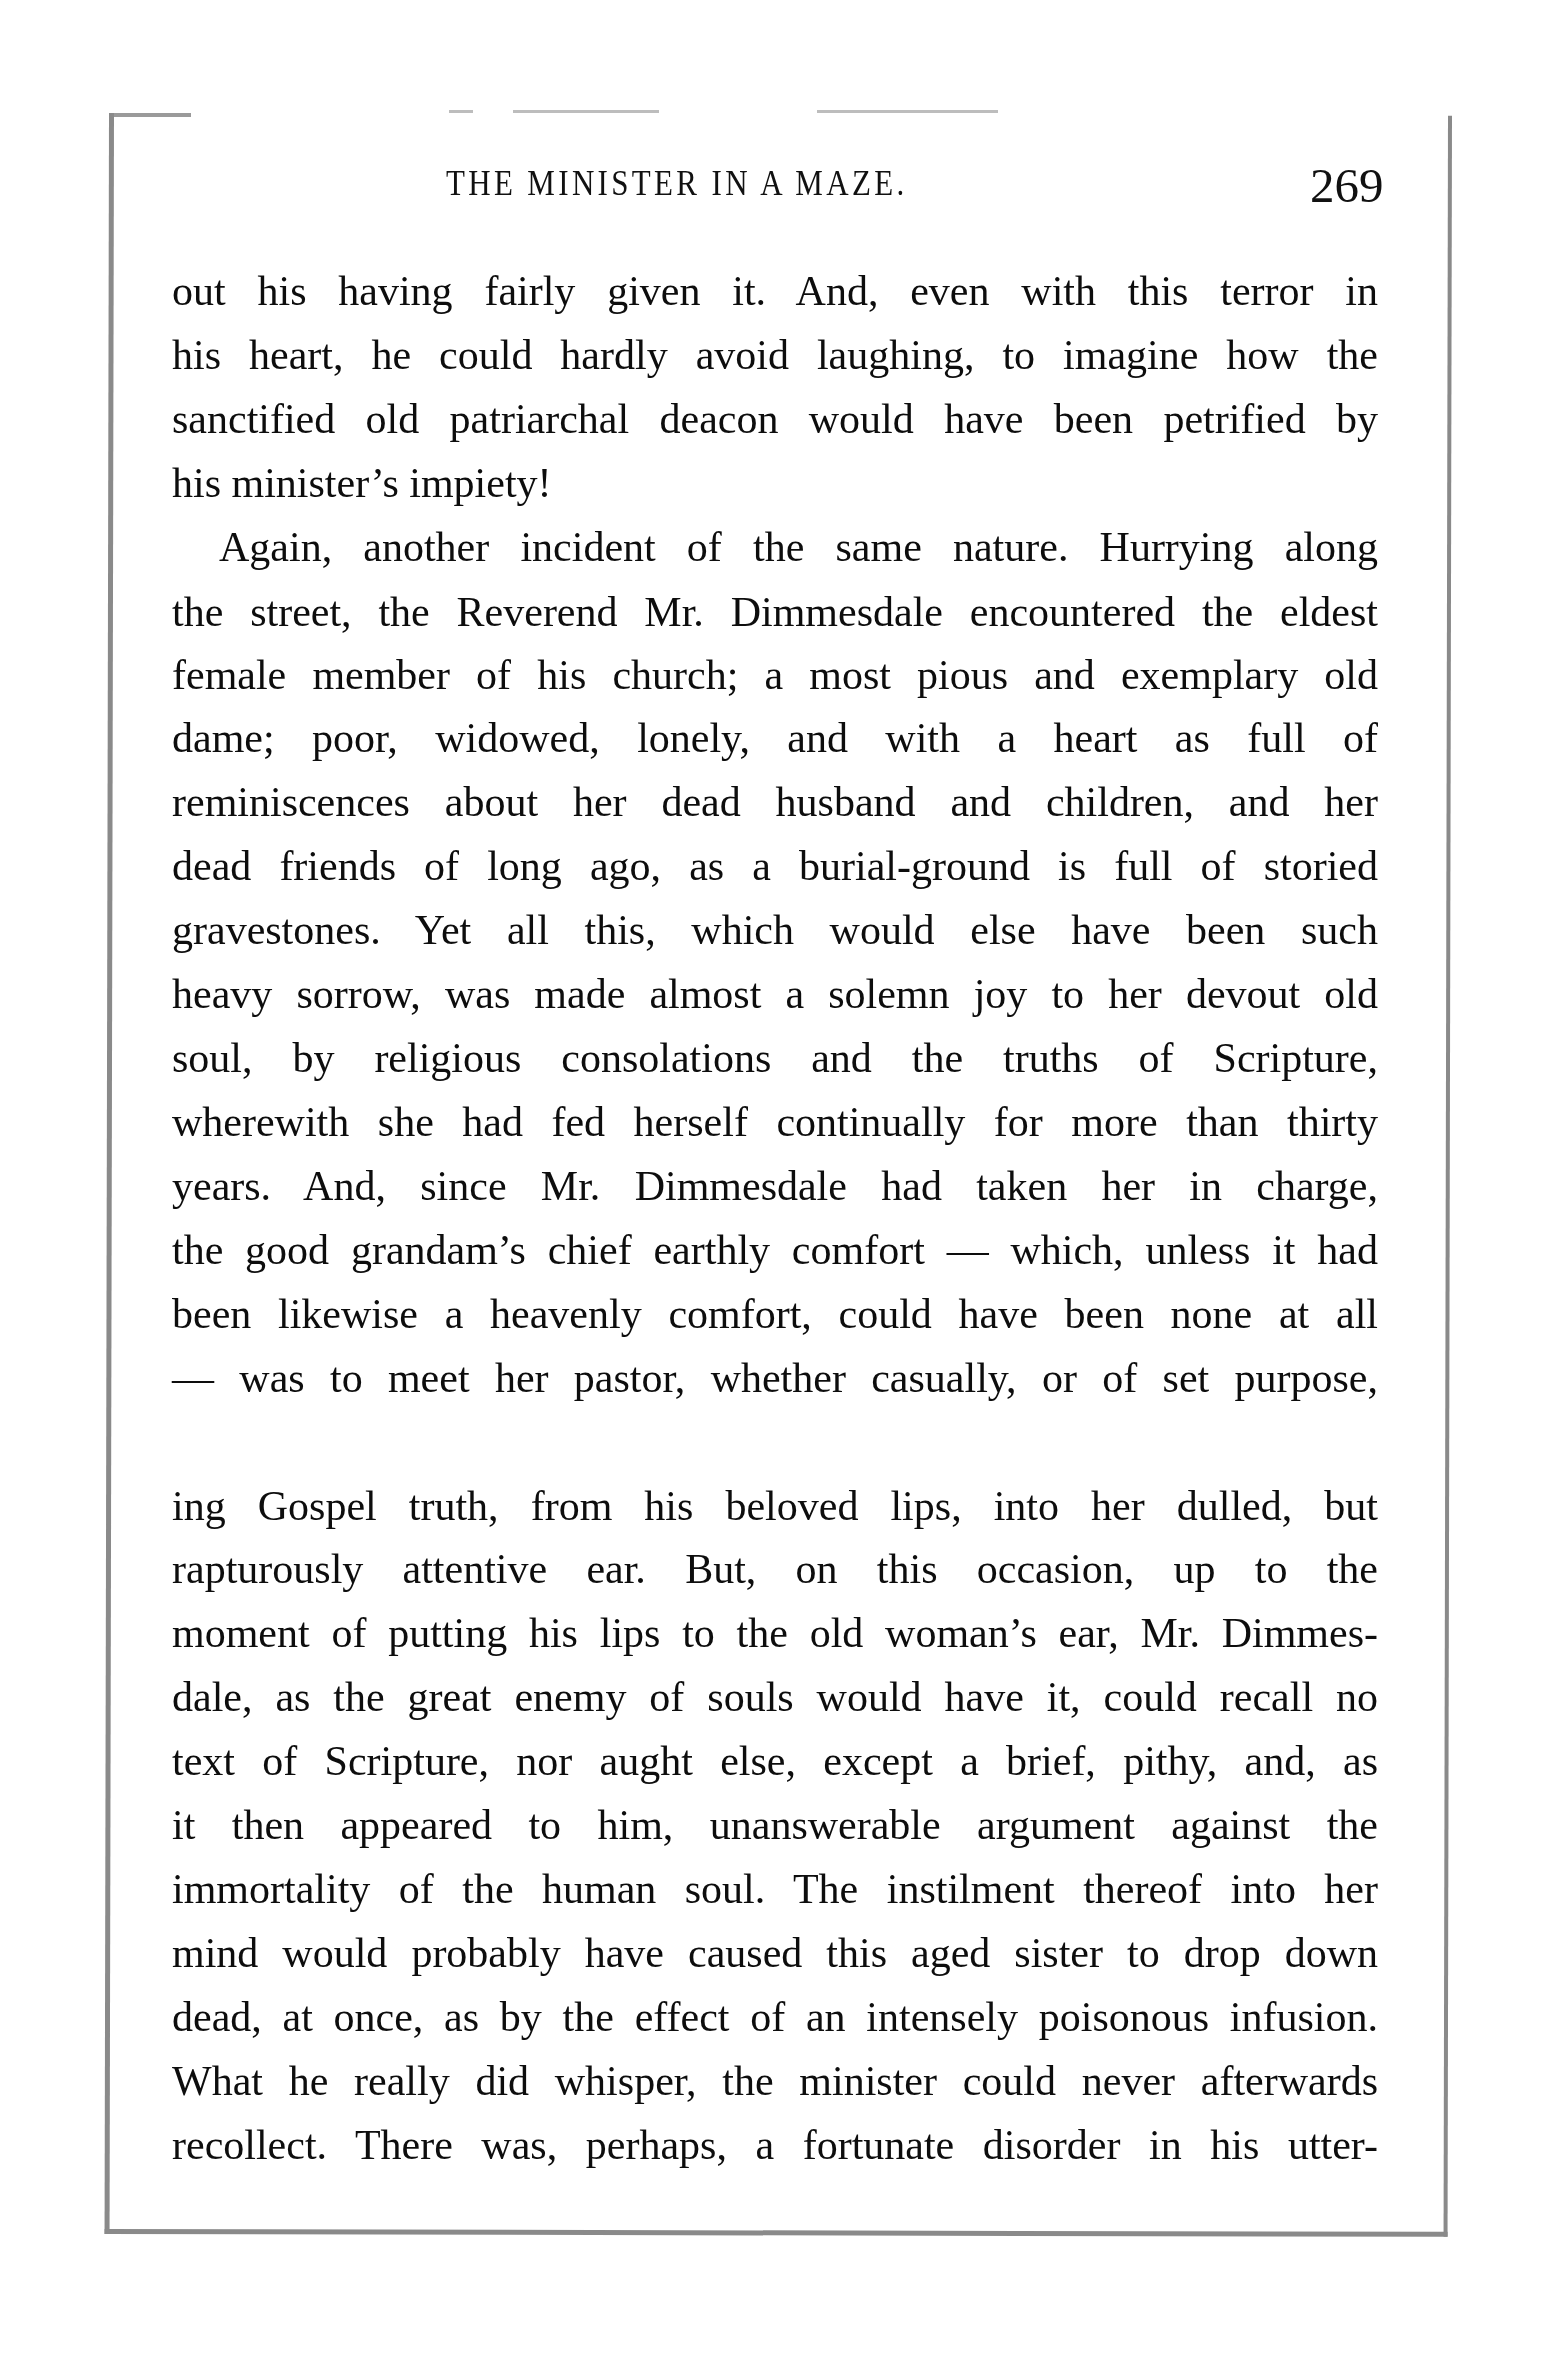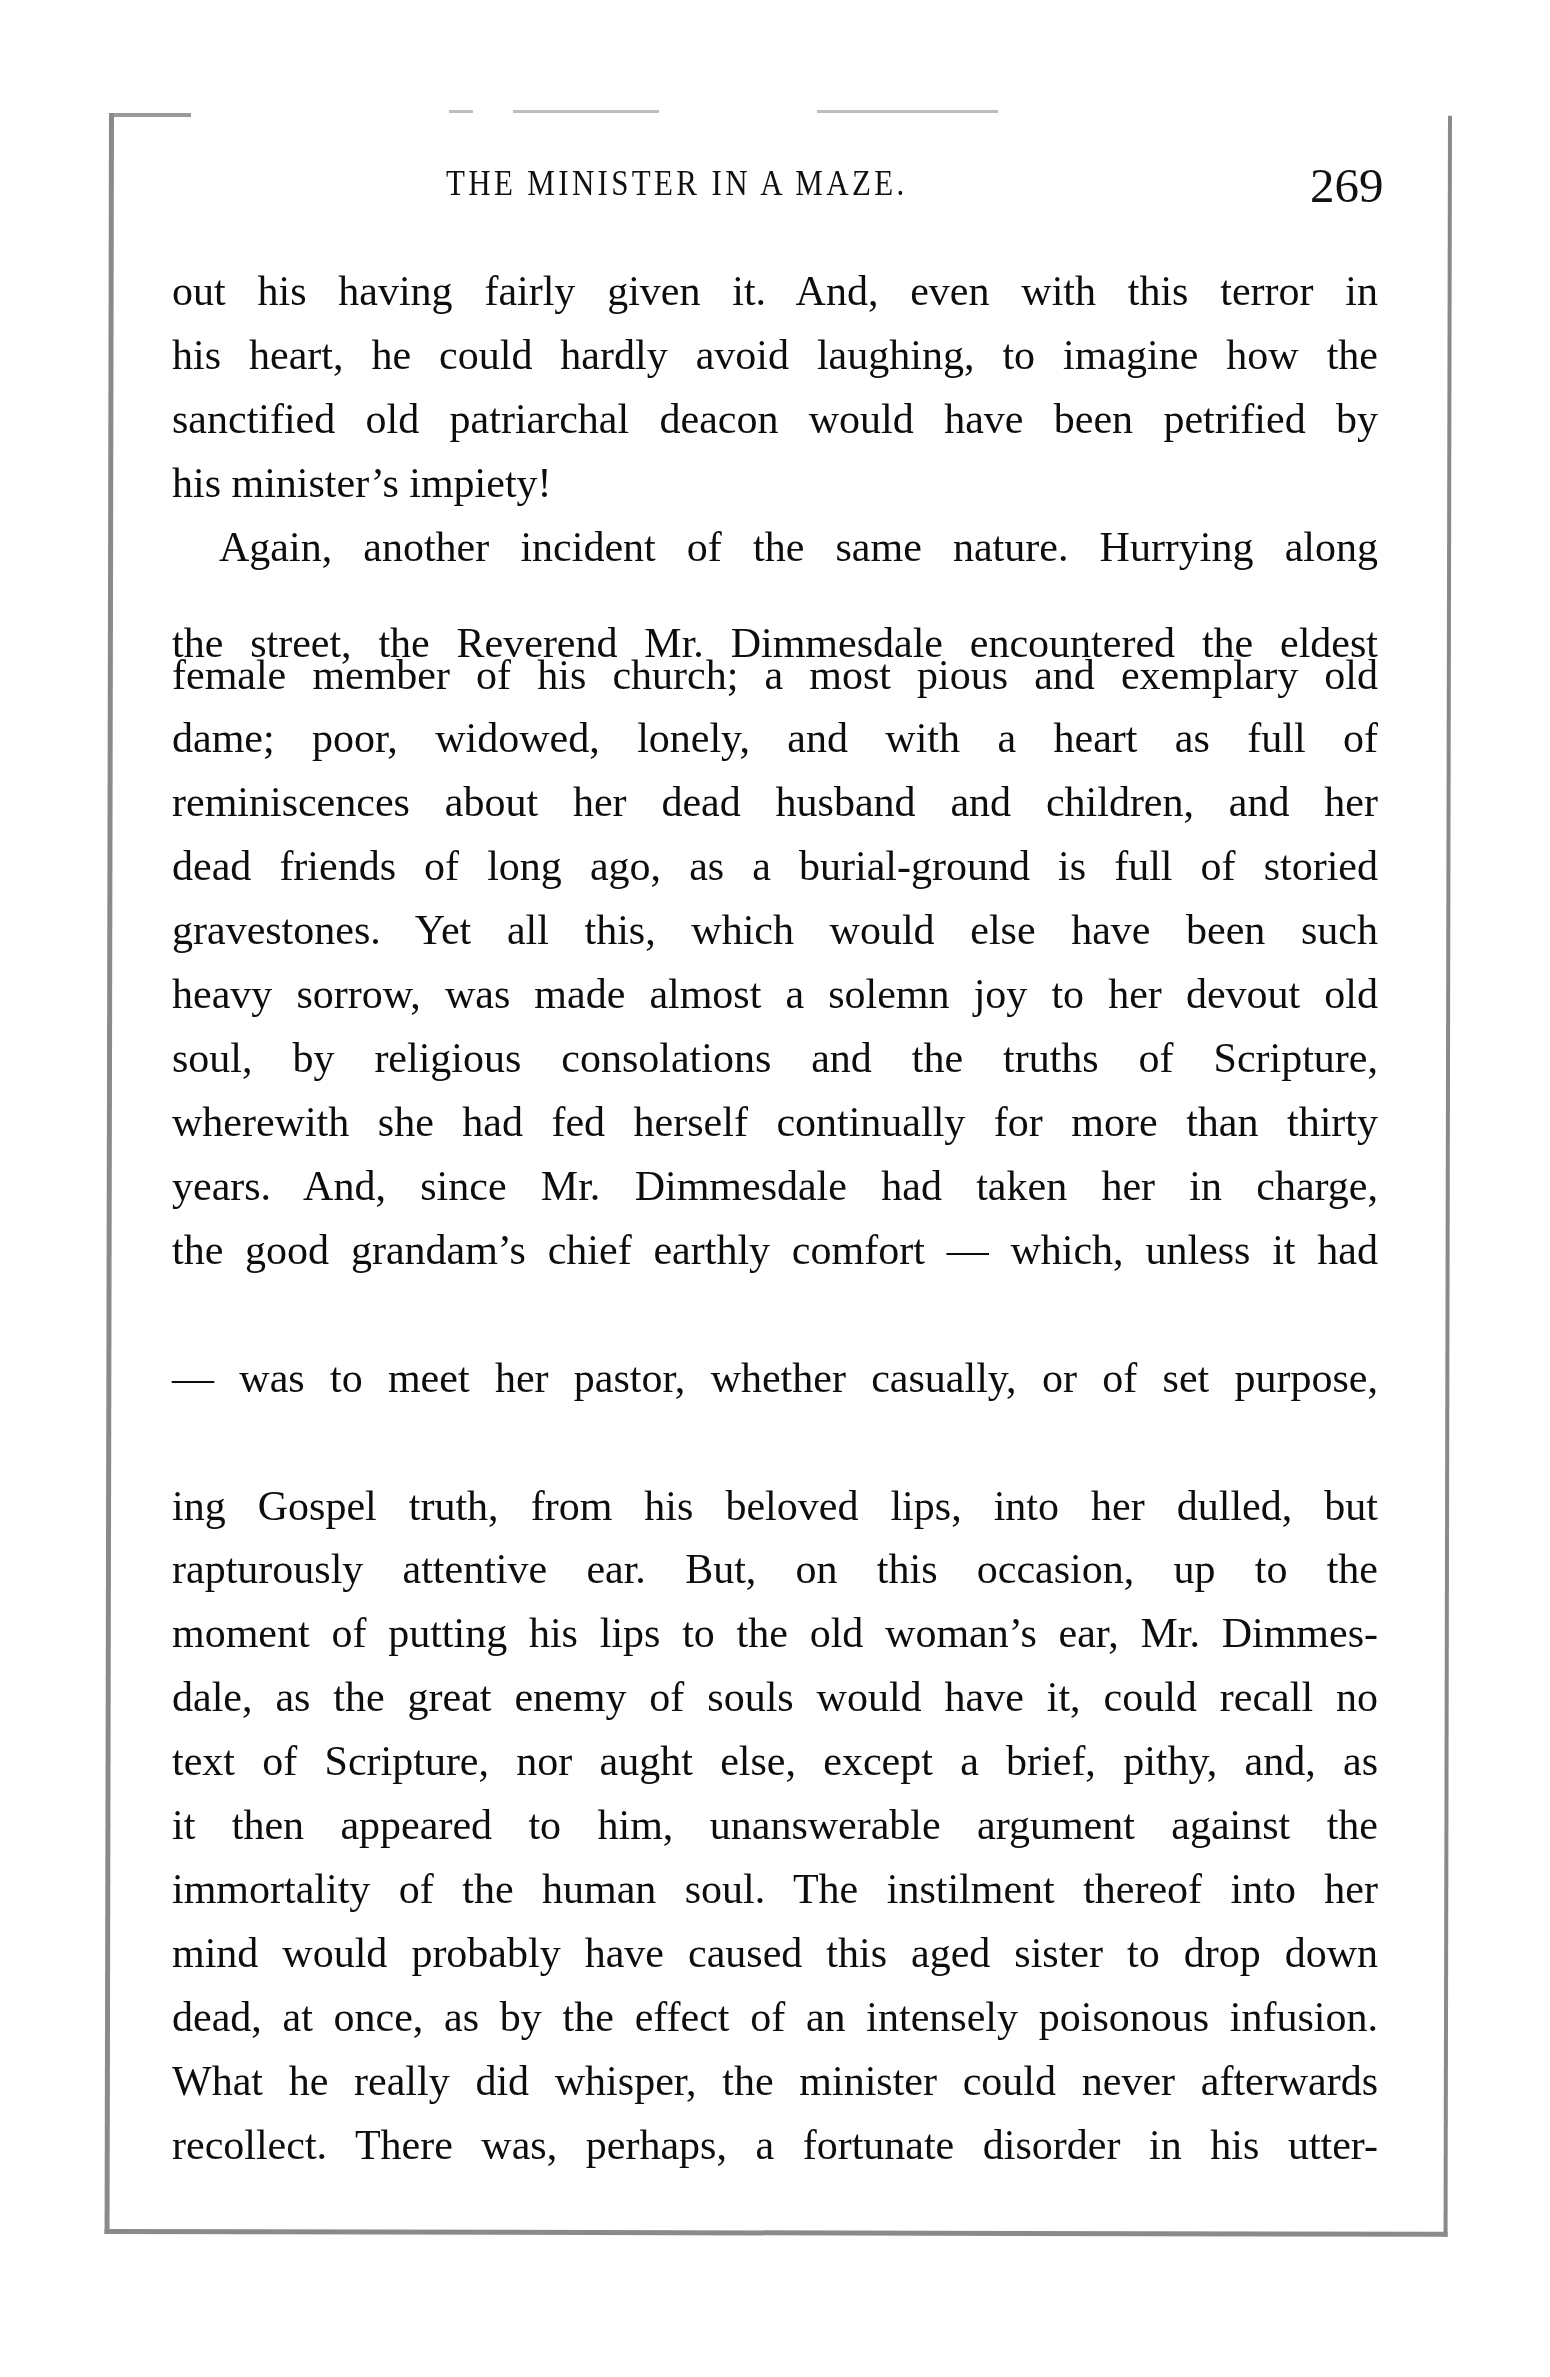--- a/index.html
+++ b/index.html
@@ -46,31 +46,32 @@
 
 <div class="running-head">THE MINISTER IN A MAZE.</div>
 <div class="page-number">269</div>
 
 <div class="body-text" id="body-text">
     <div class="line" style="top: 259px;">out his having fairly given it.  And, even with this terror in</div>
     <div class="line" style="top: 323px;">his heart, he could hardly avoid laughing, to imagine how the</div>
     <div class="line" style="top: 387px;">sanctified old patriarchal deacon would have been petrified by</div>
     <div class="line last" style="top: 451px;">his minister’s impiety!</div>
     <div class="line indent" style="top: 515px;">Again, another incident of the same nature.  Hurrying along</div>
-    <div class="line" style="top: 611px;">the street, the Reverend Mr. Dimmesdale encountered the eldest</div>
+    <div class="line" style="top: 580px;">the street, the Reverend Mr. Dimmesdale encountered the eldest</div>
     <div class="line" style="top: 643px;">female member of his church; a most pious and exemplary old</div>
     <div class="line" style="top: 706px;">dame; poor, widowed, lonely, and with a heart as full of</div>
     <div class="line" style="top: 770px;">reminiscences about her dead husband and children, and her</div>
     <div class="line" style="top: 834px;">dead friends of long ago, as a burial-ground is full of storied</div>
     <div class="line" style="top: 898px;">gravestones.  Yet all this, which would else have been such</div>
     <div class="line" style="top: 962px;">heavy sorrow, was made almost a solemn joy to her devout old</div>
     <div class="line" style="top: 1026px;">soul, by religious consolations and the truths of Scripture,</div>
     <div class="line" style="top: 1090px;">wherewith she had fed herself continually for more than thirty</div>
     <div class="line" style="top: 1154px;">years.  And, since Mr. Dimmesdale had taken her in charge,</div>
     <div class="line" style="top: 1218px;">the good grandam’s chief earthly comfort — which, unless it had</div>
+    <div class="line" style="top: 1282px;">been likewise a heavenly comfort, could have been none at all</div>
     <div class="line" style="top: 1346px;">— was to meet her pastor, whether casually, or of set purpose,</div>
     <div class="line" style="top: 1474px;">ing Gospel truth, from his beloved lips, into her dulled, but</div>
     <div class="line" style="top: 1537px;">rapturously attentive ear.  But, on this occasion, up to the</div>
     <div class="line" style="top: 1601px;">moment of putting his lips to the old woman’s ear, Mr. Dimmes-</div>
     <div class="line" style="top: 1665px;">dale, as the great enemy of souls would have it, could recall no</div>
     <div class="line" style="top: 1729px;">text of Scripture, nor aught else, except a brief, pithy, and, as</div>
     <div class="line" style="top: 1793px;">it then appeared to him, unanswerable argument against the</div>
     <div class="line" style="top: 1857px;">immortality of the human soul.  The instilment thereof into her</div>
     <div class="line" style="top: 1921px;">mind would probably have caused this aged sister to drop down</div>
     <div class="line" style="top: 1985px;">dead, at once, as by the effect of an intensely poisonous infusion.</div>

